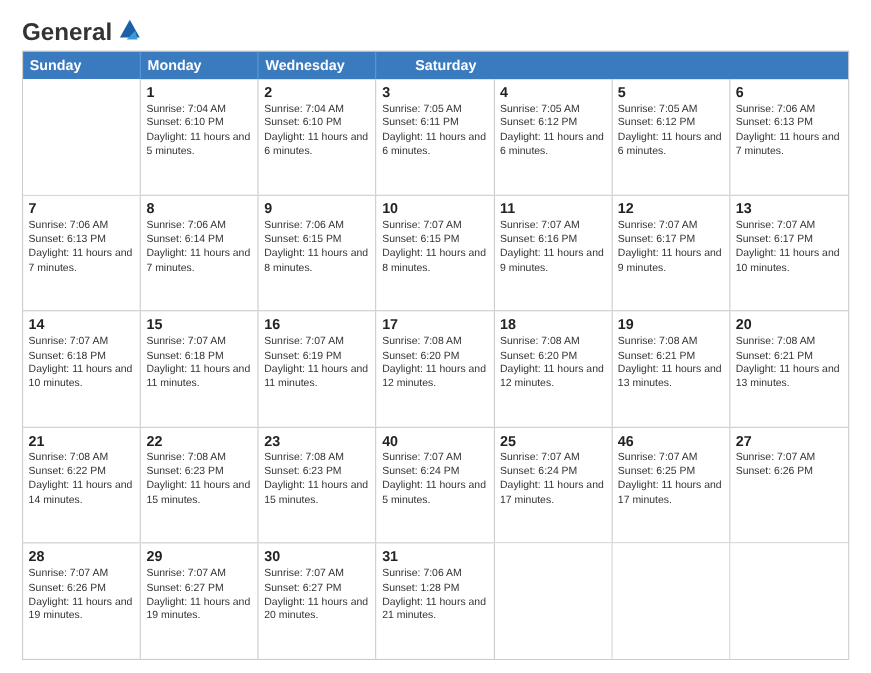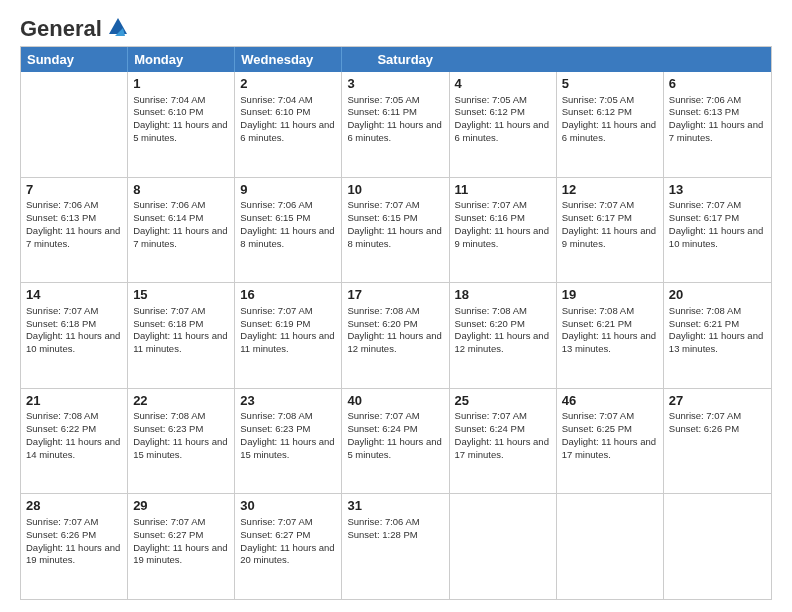--- a/index.html
+++ b/index.html
@@ -155,20 +155,20 @@
           <div class="cal-cell"><span class="day-num">23</span><span class="sun-info">Sunrise: 7:08 AM</span><br><span class="sun-info">Sunset: 6:23 PM</span><br><span class="sun-info">Daylight: 11 hours and 15 minutes.</span></div>
           <div class="cal-cell"><span class="day-num">40</span><span class="sun-info">Sunrise: 7:07 AM</span><br><span class="sun-info">Sunset: 6:24 PM</span><br><span class="sun-info">Daylight: 11 hours and 5 minutes.</span></div>
           <div class="cal-cell"><span class="day-num">25</span><span class="sun-info">Sunrise: 7:07 AM</span><br><span class="sun-info">Sunset: 6:24 PM</span><br><span class="sun-info">Daylight: 11 hours and 17 minutes.</span></div>
           <div class="cal-cell"><span class="day-num">46</span><span class="sun-info">Sunrise: 7:07 AM</span><br><span class="sun-info">Sunset: 6:25 PM</span><br><span class="sun-info">Daylight: 11 hours and 17 minutes.</span></div>
           <div class="cal-cell"><span class="day-num">27</span><span class="sun-info">Sunrise: 7:07 AM</span><br><span class="sun-info">Sunset: 6:26 PM</span><br></div>
         </div>
         <div class="cal-row">
           <div class="cal-cell"><span class="day-num">28</span><span class="sun-info">Sunrise: 7:07 AM</span><br><span class="sun-info">Sunset: 6:26 PM</span><br><span class="sun-info">Daylight: 11 hours and 19 minutes.</span></div>
           <div class="cal-cell"><span class="day-num">29</span><span class="sun-info">Sunrise: 7:07 AM</span><br><span class="sun-info">Sunset: 6:27 PM</span><br><span class="sun-info">Daylight: 11 hours and 19 minutes.</span></div>
           <div class="cal-cell"><span class="day-num">30</span><span class="sun-info">Sunrise: 7:07 AM</span><br><span class="sun-info">Sunset: 6:27 PM</span><br><span class="sun-info">Daylight: 11 hours and 20 minutes.</span></div>
-          <div class="cal-cell"><span class="day-num">31</span><span class="sun-info">Sunrise: 7:06 AM</span><br><span class="sun-info">Sunset: 1:28 PM</span><br></div>
+          <div class="cal-cell"><span class="day-num">31</span><span class="sun-info">Sunrise: 7:06 AM</span><br><span class="sun-info">Sunset: 1:28 PM</span><br><span class="sun-info">Daylight: 11 hours and 21 minutes.</span></div>
           <div class="cal-cell empty"></div>
           <div class="cal-cell empty"></div>
           <div class="cal-cell empty"></div>
         </div>
       </div>
   </div>
 </div>
 
 </body></html>

